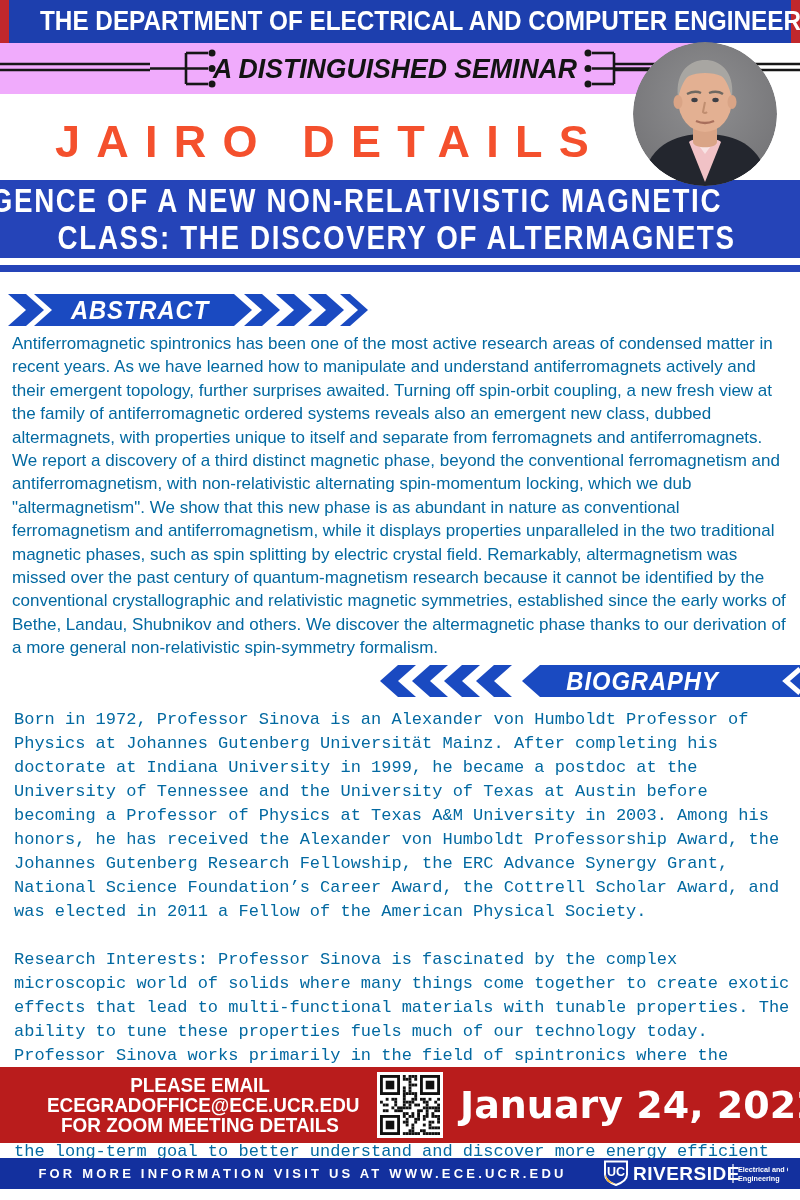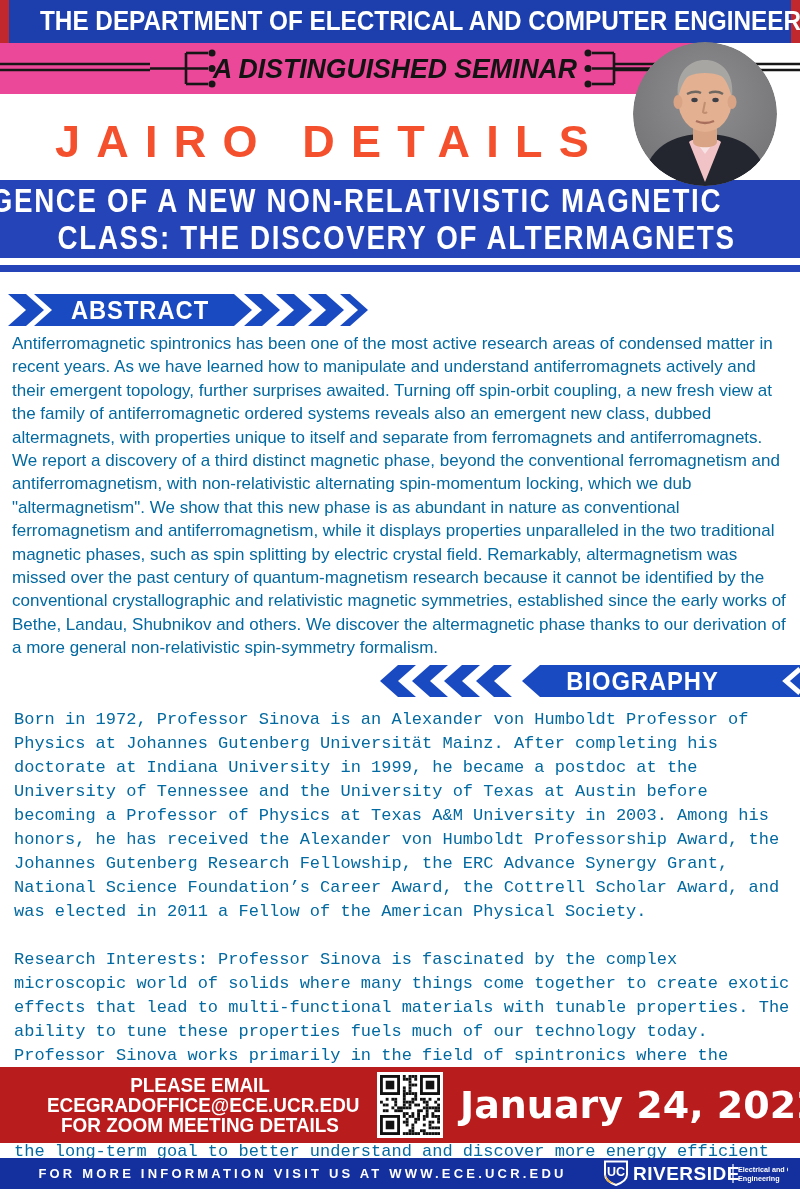--- a/index.html
+++ b/index.html
@@ -10,42 +10,42 @@
   
   .top-banner{position:absolute;left:0;top:0;width:800px;height:43px;background:#1d3fae;}
   .red-stripe{position:absolute;top:0;width:9px;height:43px;background:#c1282d;}
   .red-stripe.left{left:0;} .red-stripe.right{right:0;}
   .presents-text{
     position:absolute;left:0;top:0;width:800px;height:43px;line-height:43px;text-align:center;
     color:#fff;font-size:27px;font-weight:600;white-space:nowrap;
     transform:scaleX(0.9);transform-origin:center;
   }
   
-  .gold-band{position:absolute;left:0;top:43px;width:712px;height:51px;background:#ec4899;}
+  .gold-band{position:absolute;left:0;top:43px;width:712px;height:51px;background:#f0abfc;}
   .gold-band svg{position:absolute;left:0;top:0;}
   .seminar-title{
     position:absolute;left:160px;top:0;width:470px;height:51px;line-height:51px;text-align:center;
     font-style:italic;font-weight:800;font-size:28px;color:#131313;white-space:nowrap;
     transform:scaleX(0.95);transform-origin:center;
   }
   
   .photo-wrap{position:absolute;left:633px;top:42px;width:144px;height:144px;border-radius:50%;overflow:hidden;z-index:5;}
   
   .speaker-name{
     position:absolute;left:0px;top:116px;width:660px;height:52px;line-height:52px;text-align:center;
     color:#f4502d;font-weight:800;font-size:45px;letter-spacing:0.36em;white-space:nowrap;
   }
   
   .title-banner{position:absolute;left:0;top:180px;width:800px;height:78px;background:#2544b8;z-index:2;
     display:flex;flex-direction:column;justify-content:center;align-items:flex-end;}
   .title-line{color:#fff;font-weight:700;font-size:33px;line-height:37px;letter-spacing:2px;white-space:nowrap;
     transform:scaleX(0.84);transform-origin:center;}
   .title-underline{position:absolute;left:0;top:265px;width:800px;height:7px;background:#2544b8;}
   
-  .section-row{position:absolute;left:0;width:788px;height:32px;}
+  .section-row{position:absolute;left:0;width:788px;height:32px;font-style:italic;}
   .section-row svg{position:absolute;left:0;top:0;}
   .abstract-row{top:294px;} .bio-row{top:665px;padding-left:28px;}
   .bar-label{
     position:absolute;top:0;height:32px;line-height:32px;text-align:center;color:#fff;
     font-weight:700;font-size:25px;letter-spacing:1px;white-space:nowrap;
     transform:scaleX(0.95);transform-origin:center;
   }
   .abstract-label{left:55px;width:170px;}
   .bio-label{left:545px;width:195px;}
   

